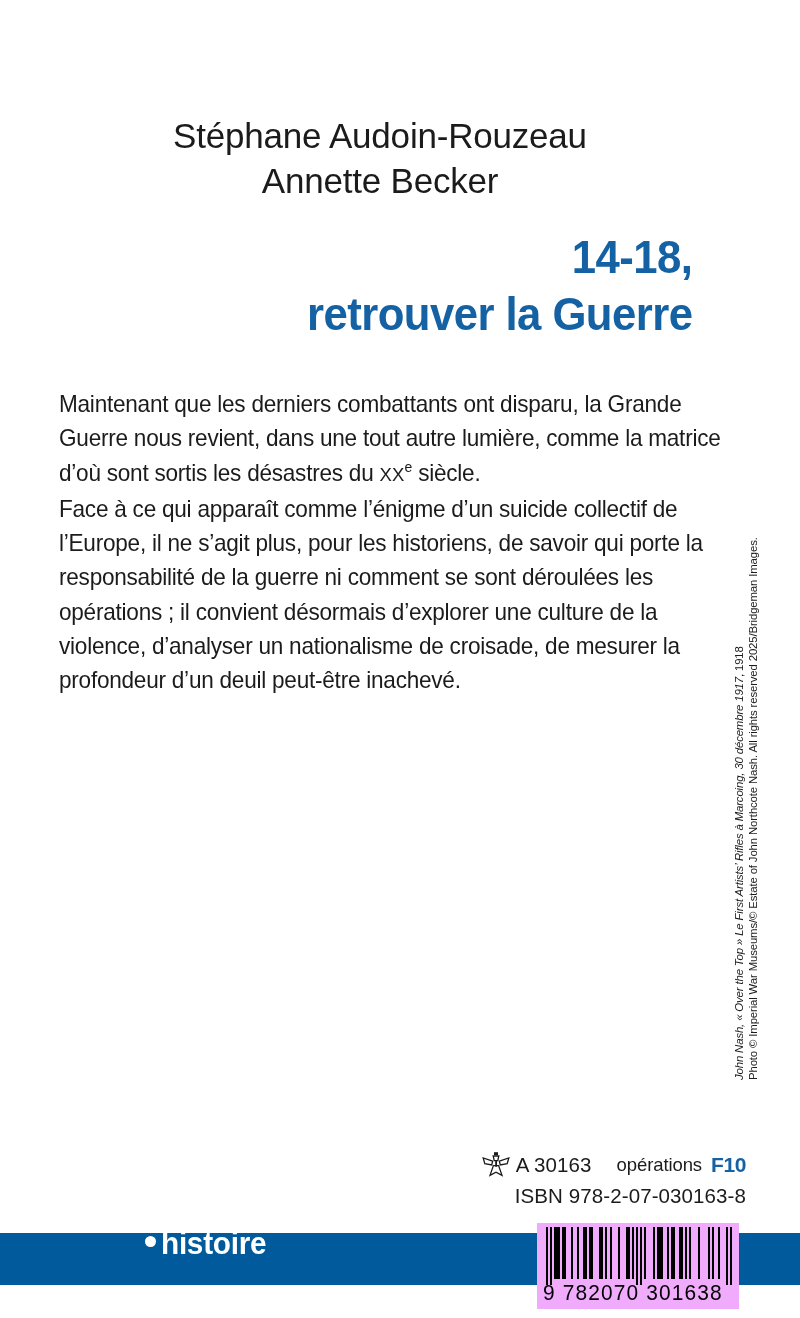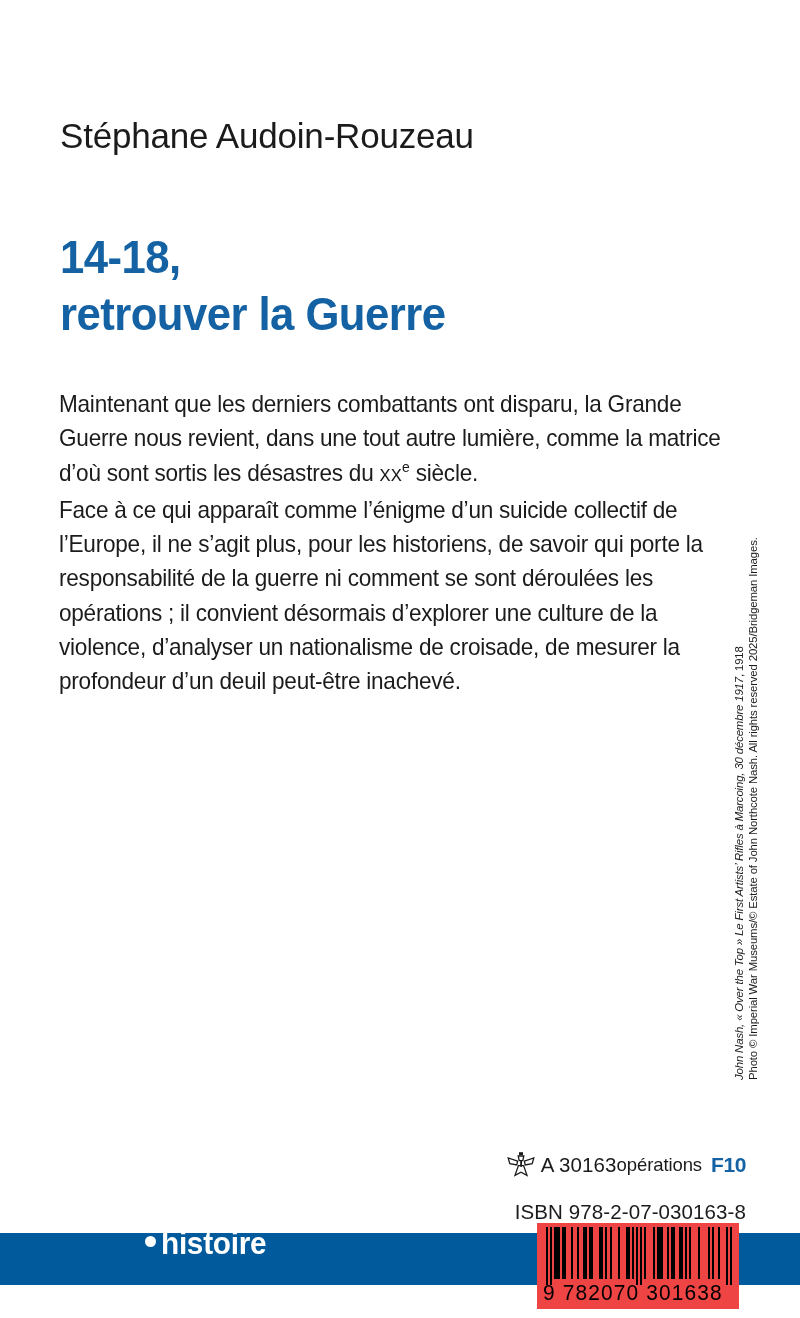--- a/index.html
+++ b/index.html
@@ -24,28 +24,30 @@
     width: 640px;
   }
   .author-line {
     font-family: "Liberation Sans", sans-serif;
     font-size: 35px;
     line-height: 45px;
     font-weight: 400;
     letter-spacing: -0.2px;
     color: #1b1b1b;
     white-space: nowrap;
+    text-align: center;
   }
 
   
   #title {
     position: absolute;
     left: 60px;
     top: 228px;
     width: 680px;
+    text-align: right;
   }
   .title-line {
     font-family: "Liberation Sans", sans-serif;
     font-weight: bold;
     font-size: 47px;
     line-height: 57px;
     letter-spacing: -0.6px;
     color: #1462a3;
     white-space: nowrap;
     transform: scaleX(0.93);
@@ -66,21 +68,20 @@
     color: #1b1b1b;
     letter-spacing: -0.25px;
     margin: 0;
     text-align: left;
     transform: scaleX(0.965);
     transform-origin: left top;
   }
   .sc {
     font-size: 0.82em;
     letter-spacing: 0.2px;
-    font-family: Liberation Mono, monospace;
   }
   .sup {
     font-size: 0.62em;
     vertical-align: super;
     line-height: 0;
   }
 
   
   #credit {
     position: absolute;
@@ -122,35 +123,36 @@
   #gallimard-mark {
     width: 30px;
     height: 28px;
     margin-right: 5px;
     flex: 0 0 auto;
   }
   #ref-code {
     font-size: 20.5px;
     color: #1b1b1b;
     letter-spacing: 0.1px;
+    margin-right: 25px;
   }
   #categorie-label {
     font-size: 18.5px;
     color: #1b1b1b;
     margin-right: 9px;
     letter-spacing: -0.1px;
   }
   #categorie-value {
     font-size: 21px;
     font-weight: bold;
     color: #1462a3;
     letter-spacing: -0.4px;
   }
   #isbn {
-    margin-top: 18px;
+    margin-top: 2px;
     font-size: 20.5px;
     color: #1b1b1b;
     letter-spacing: 0.1px;
     text-align: right;
   }
 
   
   #blue-band {
     position: absolute;
     left: 0;
@@ -201,21 +203,21 @@
     transform-origin: left top;
   }
 
   
   #barcode-box {
     position: absolute;
     left: 537px;
     top: 1223px;
     width: 202px;
     height: 86px;
-    background: #ef4444;
+    background: #f0abfc;
     padding: 0;
   }
   #barcode-bars {
     position: absolute;
     left: 9px;
     top: 4px;
     width: 186px;
     height: 58px;
     display: flex;
     align-items: flex-start;
@@ -239,20 +241,21 @@
     white-space: nowrap;
     transform: scaleX(0.95);
     transform-origin: left top;
   }
 </style>
 </head>
 <body>
 
 <div id="authors">
   <div class="author-line">Stéphane Audoin-Rouzeau</div>
+  <div class="author-line">Annette Becker</div>
 </div>
 
 <div id="title">
   <div class="title-line">14-18,</div>
   <div class="title-line">retrouver la Guerre</div>
 </div>
 
 <div id="blurb">
   <p class="blurb-para"><span>Maintenant que les derniers combattants ont disparu, la Grande Guerre nous revient, dans une tout autre lumière, comme la matrice d’où sont sortis les désastres du </span><span class="sc">XX</span><span class="sup">e</span><span> siècle.</span></p>
   <p class="blurb-para">Face à ce qui apparaît comme l’énigme d’un suicide collectif de l’Europe, il ne s’agit plus, pour les historiens, de savoir qui porte la responsabilité de la guerre ni comment se sont déroulées les opérations ; il convient désormais d’explorer une culture de la violence, d’analyser un nationalisme de croisade, de mesurer la profondeur d’un deuil peut-être inachevé.</p>

